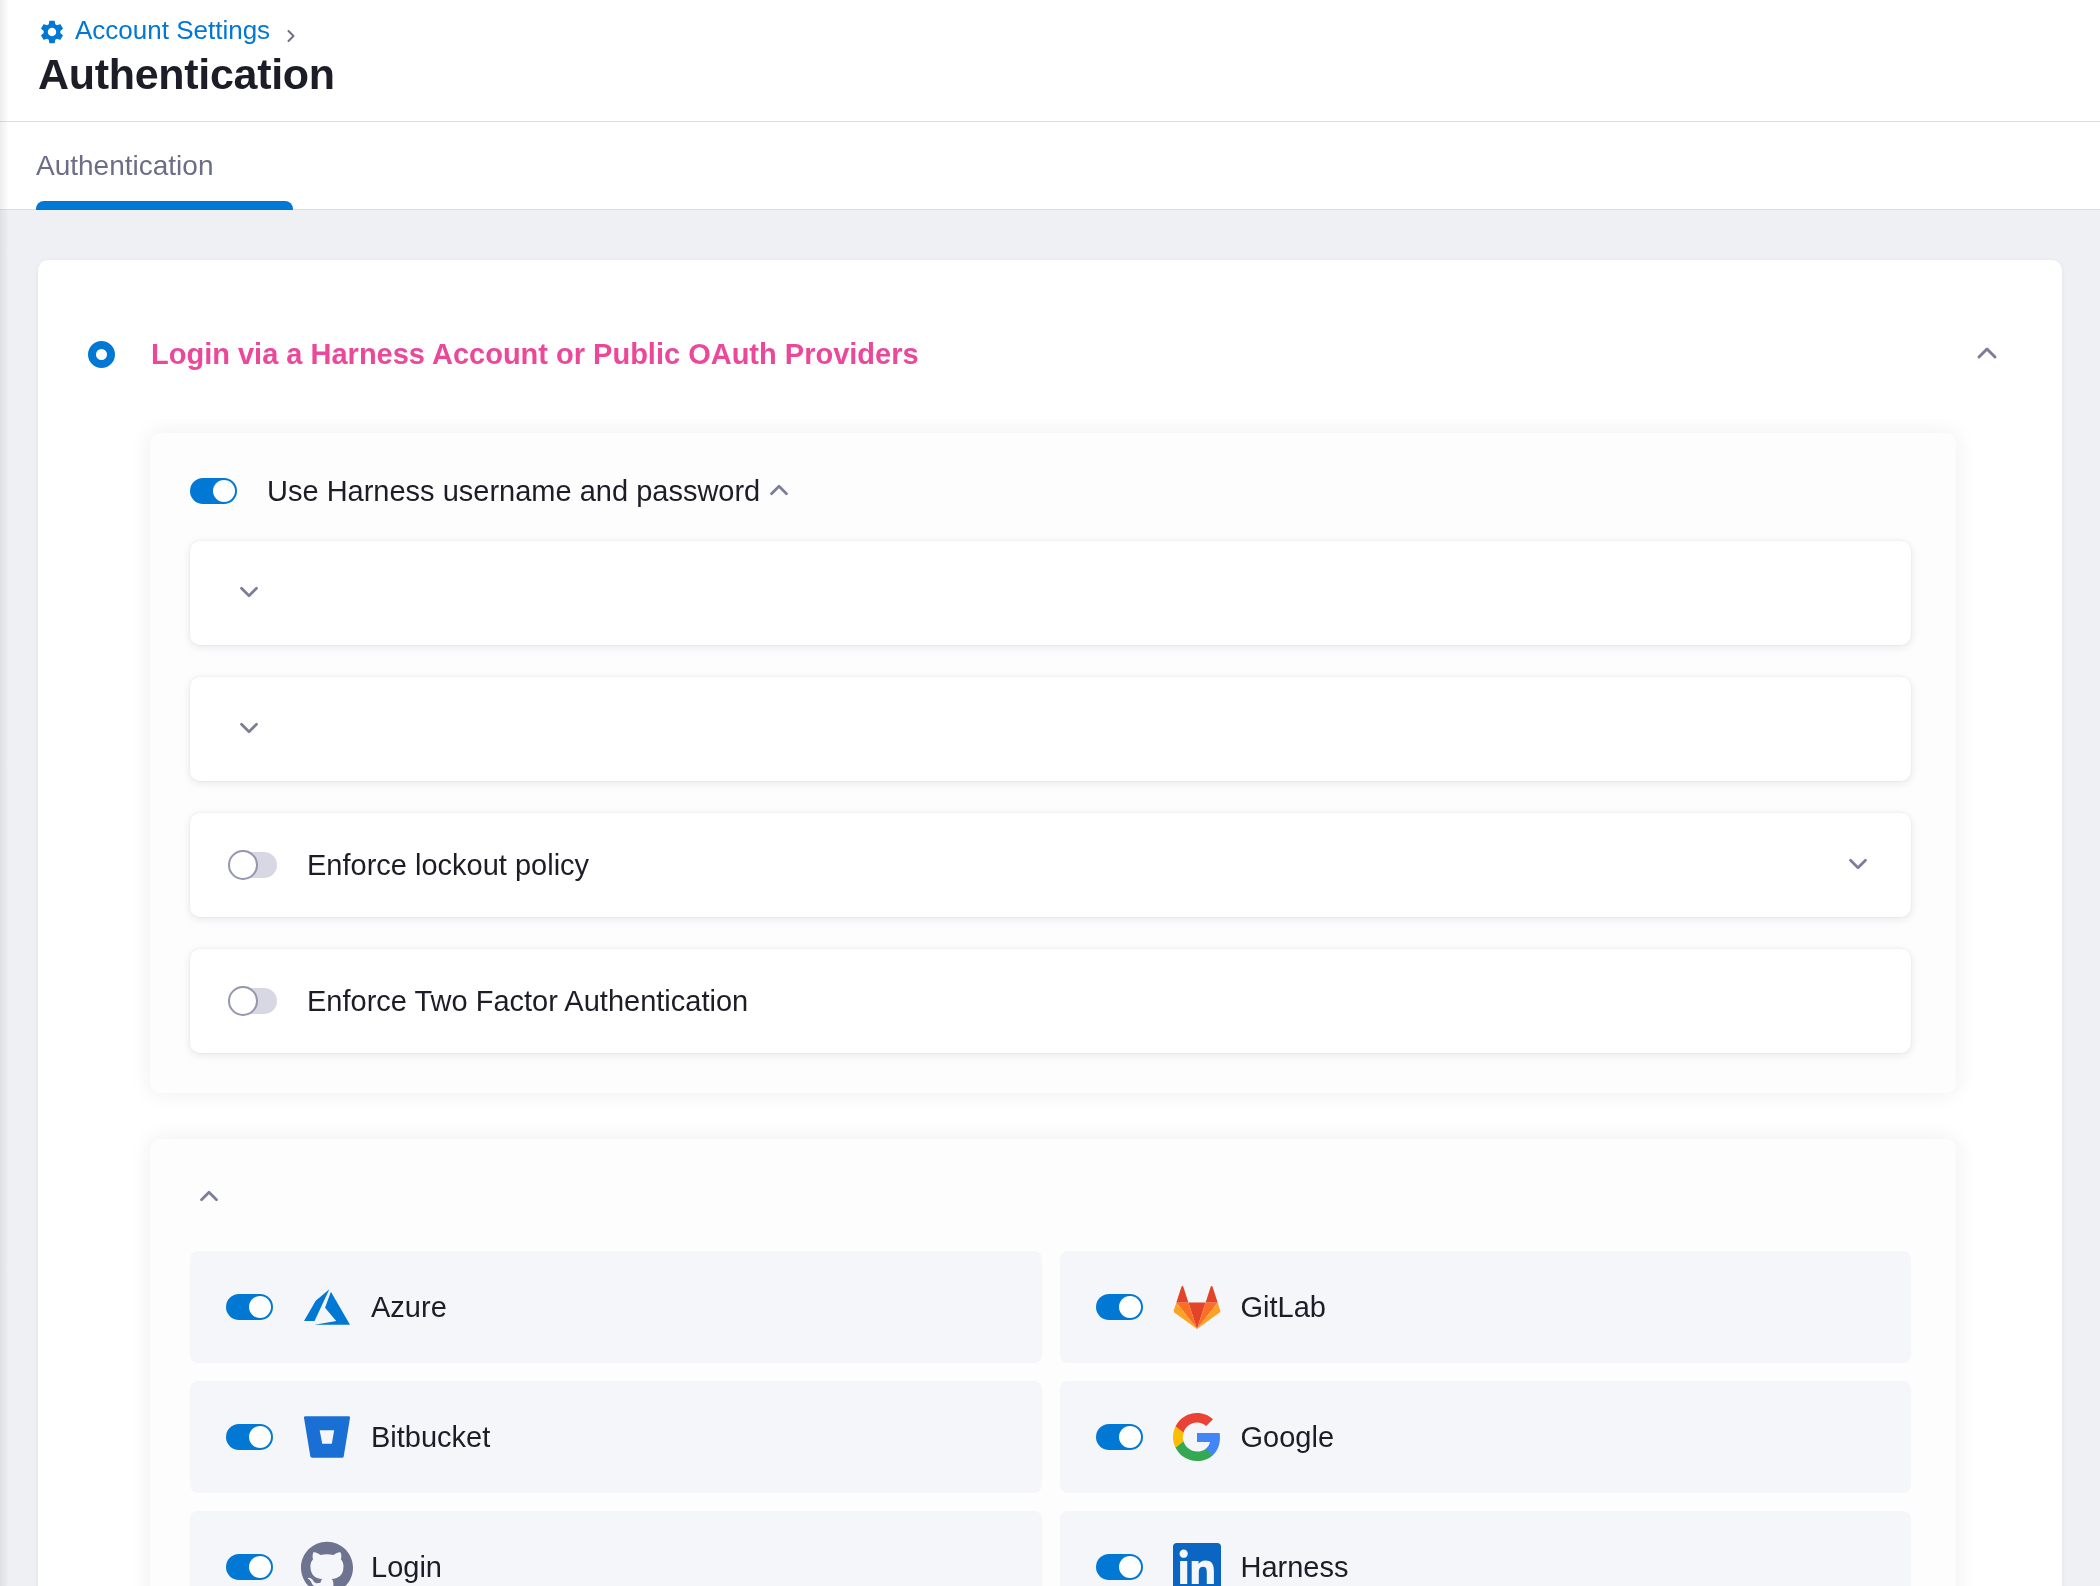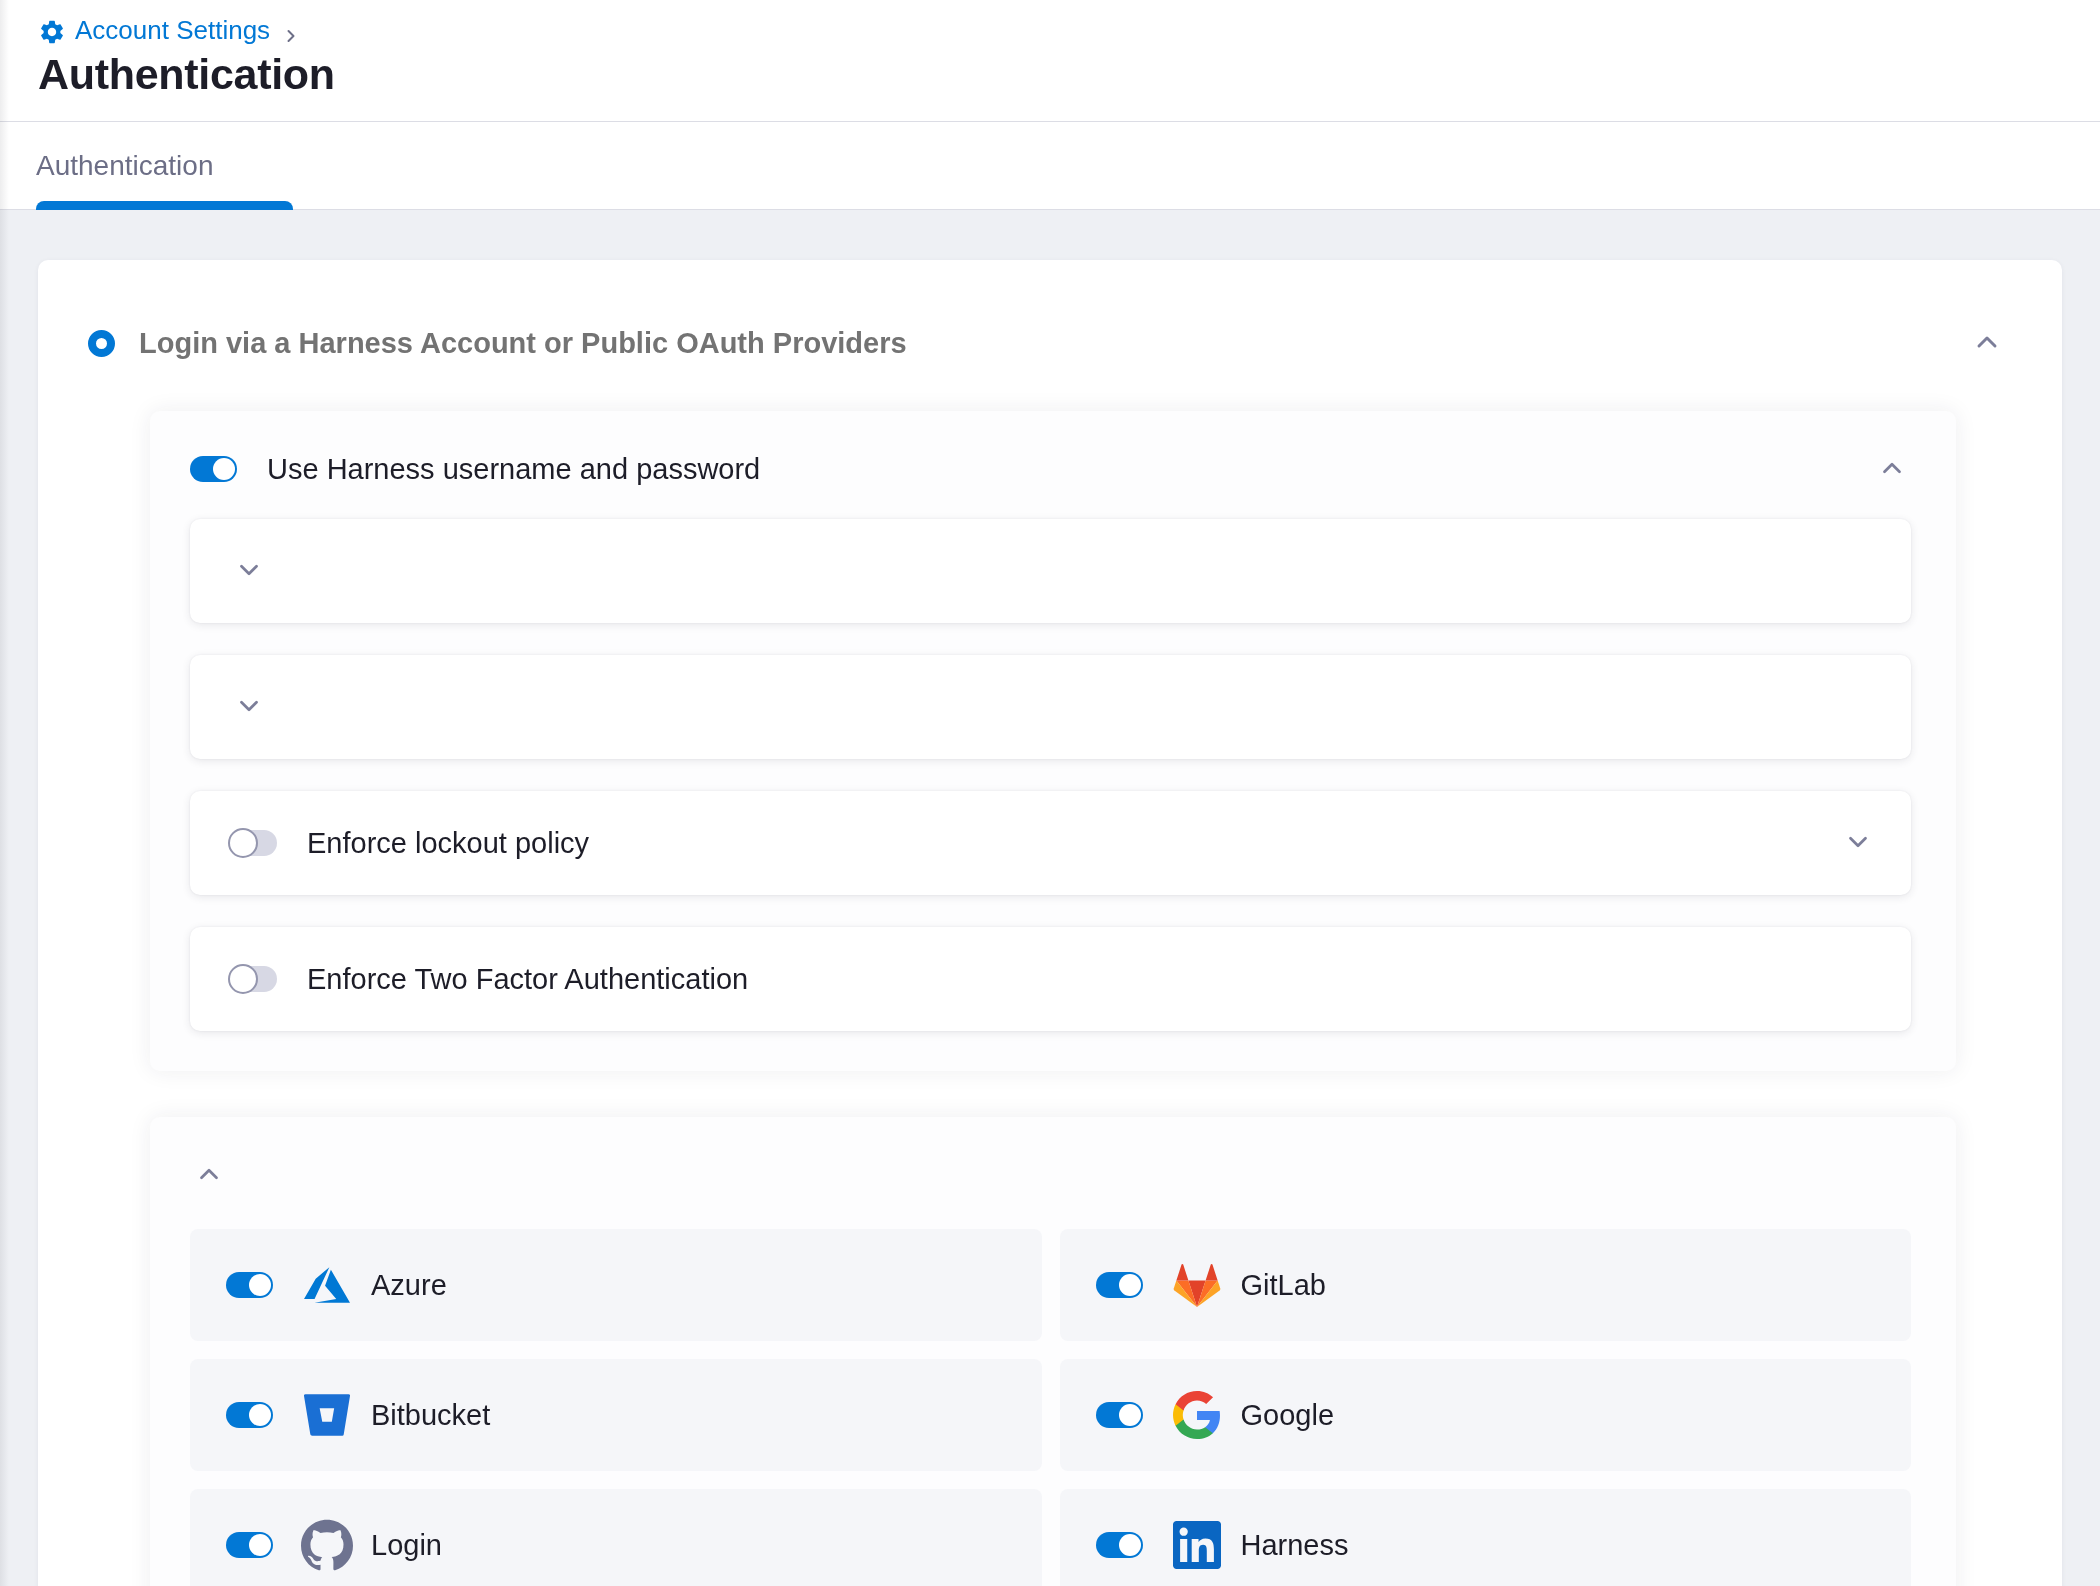--- a/index.html
+++ b/index.html
@@ -32,26 +32,26 @@
 
   
   .main { background: #eef0f4; height: 1376px; padding: 50px 38px 0; }
   .card { background: #fff; border-radius: 10px; box-shadow: 0 1px 5px rgba(40,41,61,0.06);
           padding: 62px 55px 60px 50px; min-height: 1500px; }
 
   .card-head { display: flex; align-items: center; justify-content: space-between; }
   .head-left { display: flex; align-items: center; gap: 20px; }
   .radio { width: 27px; height: 27px; border-radius: 50%; border: 8px solid #0278d5; background: #fff;
            flex-shrink: 0; cursor: pointer; }
-  .section-title { margin: 4px; font-size: 29px; font-weight: 700; color: #737373; }
+  .section-title { margin: 16px; font-size: 29px; font-weight: 700; color: #ec4899; }
   .chev-btn { background: none; border: none; padding: 4px; cursor: pointer; display: flex; align-items: center; }
 
   .nested { margin: 46px 0 0 62px; width: 1806px; background: #fdfdfe; border-radius: 10px;
             box-shadow: 0 0 22px rgba(40,41,61,0.08); padding: 40px 45px 40px 40px; }
-  .nested-head { display: flex; align-items: center; justify-content: space-between; height: 36px; }
+  .nested-head { display: flex; align-items: center; height: 36px; }
   .nested-title { font-size: 29px; font-weight: 500; color: #1d1d28; }
 
   
   .toggle { width: 47px; height: 26px; border-radius: 14px; position: relative; flex-shrink: 0; cursor: pointer; display: inline-block; }
   .toggle.on { background: #0278d5; }
   .toggle.on .knob { position: absolute; right: 2px; top: 2px; width: 22px; height: 22px;
                      border-radius: 50%; background: #fff; }
   .toggle.off { background: #d7d8e4; }
   .toggle.off .knob { position: absolute; left: -2px; top: -2px; width: 30px; height: 30px;
                       border-radius: 50%; background: #fff; border: 2px solid #9496ae; }

